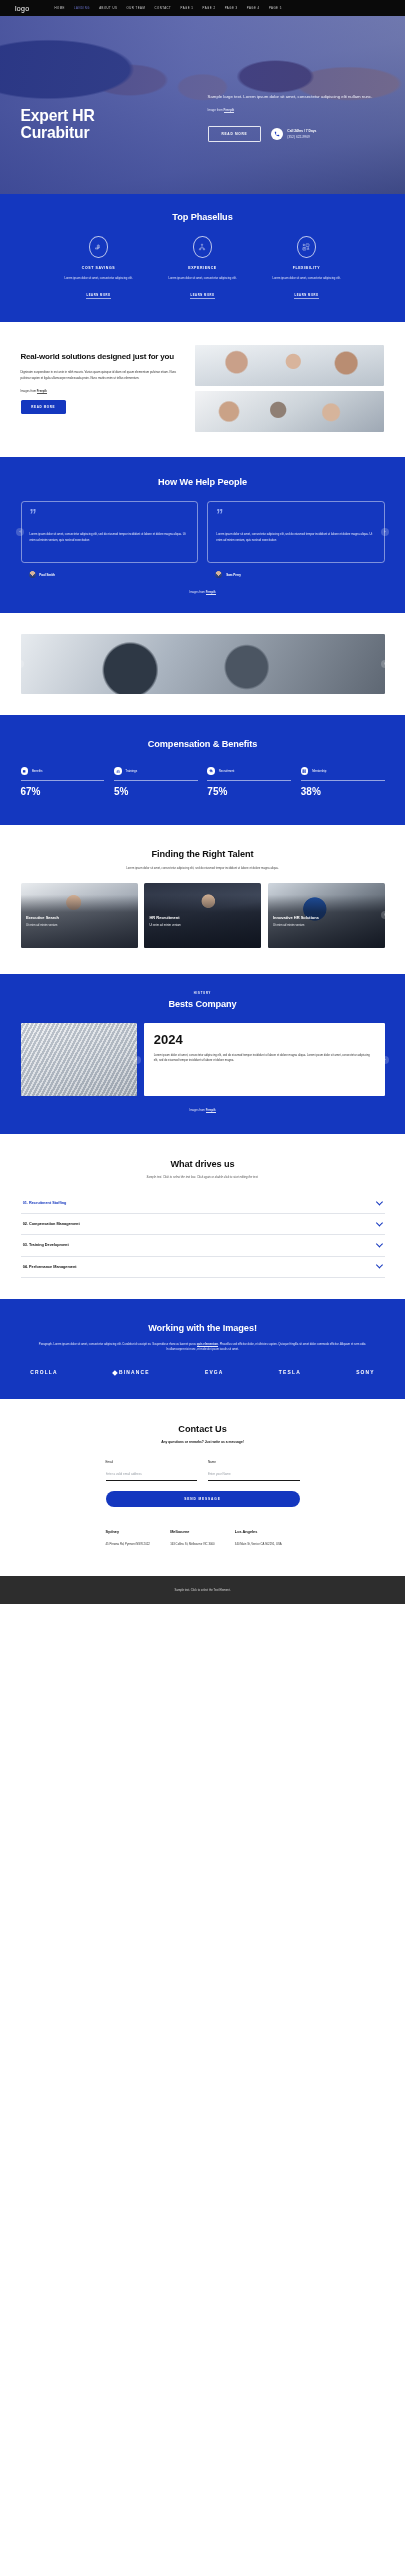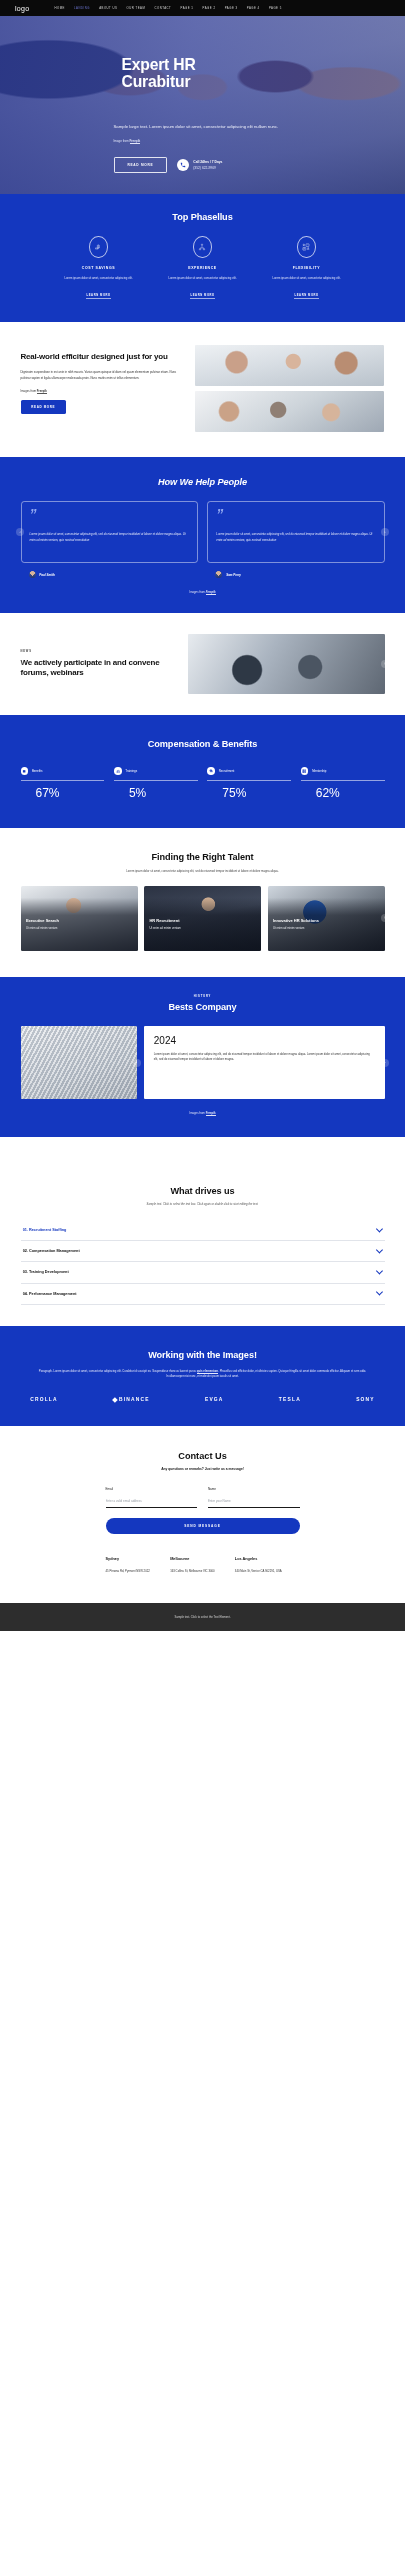--- a/index.html
+++ b/index.html
@@ -29,21 +29,21 @@
   }
   .hero-photo { position: absolute; inset: 0; }
   .hero-overlay {
     position: absolute; inset: 0;
     background: linear-gradient(100deg, rgba(40,52,140,.82) 0%, rgba(48,60,150,.72) 45%, rgba(52,62,140,.62) 100%);
   }
   .hero-inner {
     position: absolute; left: 0; right: 0; bottom: 0; top: 0;
     padding: 0 20.5px; display: flex; align-items: center;
   }
-  .hero-grid { display: flex; width: 100%; align-items: center; gap: 26px; margin-top: 18.4px; flex-direction: column; }
+  .hero-grid { display: flex; width: 100%; align-items: flex-end; gap: 26px; margin-top: 18.4px; }
   .hero-left { width: 162px; }
   .hero-title {
     color: #fff; font-size: 15.7px; line-height: 1.12; font-weight: 700;
     letter-spacing: -0.2px;
   }
   .hero-right { width: 178px; padding-top: 6.5px; }
   .hero-sub { color: #eef0fb; font-size: 4.3px; line-height: 1.95; }
   .hero-credit { color: #dfe3f7; font-size: 3px; margin-top: 7px; }
   .hero-credit b { font-weight: 700; border-bottom: 0.3px solid #dfe3f7; }
   .hero-cta { display: flex; align-items: center; gap: 9.7px; margin-top: 14px; }
@@ -155,36 +155,36 @@
   .forums-right { flex: 1; }
 
   
   .stats-row { display: flex; gap: 9.7px; margin-top: 18.4px; }
   .stat { flex: 1; }
   .stat-head { display: flex; align-items: center; gap: 3.8px; }
   .stat-icon { width: 7.6px; height: 7.6px; border-radius: 50%; background: #fff; display: flex; align-items: center; justify-content: center; }
   .stat-icon svg { width: 4.3px; height: 4.3px; fill: #1437bf; }
   .stat-label { color: #fff; font-size: 2.9px; }
   .stat-rule { height: 0.4px; background: rgba(255,255,255,.55); margin: 4.9px 0 6px; }
-  .stat-val { color: #fff; font-size: 12px; font-weight: 400; margin-left: 15px; }
+  .stat-val { color: #fff; font-size: 10px; font-weight: 700; }
 
   
   .talent-sub { text-align: center; font-size: 2.8px; color: #444; line-height: 1.95; max-width: 227px; margin: 6.5px auto 0; }
   .tal-row { display: flex; gap: 6.5px; margin-top: 12px; position: relative; }
   .tal-card { flex: 1; height: 65px; border-radius: 1.6px; position: relative; overflow: hidden; }
   .tal-shade { position: absolute; inset: 0; background: linear-gradient(180deg, rgba(10,14,24,0) 18%, rgba(10,14,24,.55) 45%, rgba(10,14,24,.72) 100%); }
   .tal-text { position: absolute; left: 5.4px; bottom: 20.5px; }
   .tal-title { color: #fff; font-size: 4px; font-weight: 700; }
   .tal-desc { color: #e4e6ea; font-size: 2.8px; margin-top: 3.2px; }
 
   
   .about-row { display: flex; gap: 7.6px; margin-top: 14px; position: relative; align-items: stretch; }
   .about-img { width: 116px; height: 73px; border-radius: 1.1px; }
   .about-card { flex: 1; background: #fff; border-radius: 1.1px; padding: 8.6px 9.7px; }
-  .year { font-size: 10px; font-weight: 400; color: #111; }
+  .year { font-size: 13px; font-weight: 700; color: #111; }
   .about-p { font-size: 2.8px; line-height: 2.0; color: #333; margin-top: 6px; }
 
   
   .acc-sub { text-align:center; font-size:2.8px; color:#555; font-style: italic; margin-top: 6.5px; }
   .acc { margin-top: 14px; }
   .acc-item { border-bottom: 0.4px solid #e1e4ea; padding: 7.6px 2.2px; display: flex; align-items: center; justify-content: space-between; cursor: pointer; }
   .acc-label { font-size: 3.8px; font-weight: 700; color: #111; }
   .acc-label.active { color: #1437bf; }
   .chev { width: 4.9px; height: 4.9px; border-right: 0.6px solid #1437bf; border-bottom: 0.6px solid #1437bf; transform: rotate(45deg) translate(-1.1px,-1.1px); }
 
@@ -323,35 +323,35 @@
         <div class="btitle">FLEXIBILITY</div>
         <div class="bdesc">Lorem ipsum dolor sit amet, consectetur adipiscing elit.</div>
         <a class="blink">LEARN MORE</a>
       </div>
     </div>
   </div>
 
   <div class="sec white" style="padding:23px 20.5px 25px;">
     <div class="split">
       <div class="split-left">
-        <div class="h2big">Real-world efficitur designed just for you</div>
+        <div class="h2big">Real-world solutions designed just for you</div>
         <div class="para">Dignissim suspendisse in est ante in nibh mauris. Varius quam quisque id diam vel quam elementum pulvinar etiam. Nunc pulvinar sapien et ligula ullamcorper malesuada proin. Nunc mattis enim ut tellus elementum.</div>
         <div class="credit">
           <span>Images from </span><b>Freepik</b>
         </div>
         <button class="btn-solid">READ MORE</button>
       </div>
       <div class="split-right">
         <div class="ph img-office1" style="height:41px;"></div>
         <div class="ph img-office2" style="height:41px;"></div>
       </div>
     </div>
   </div>
 
-  <div class="sec blue" style="padding:19.4px 20.5px 18.4px;font-style:italic;">
+  <div class="sec blue" style="padding:19.4px 20.5px 18.4px;">
     <div class="sec-title">How We Help People</div>
     <div class="tcards">
       <div class="nav-arrow arrow-l">‹</div>
       <div class="tcard">
         <span class="quote">”</span>
         <div class="tquote">Lorem ipsum dolor sit amet, consectetur adipiscing elit, sed do eiusmod tempor incididunt ut labore et dolore magna aliqua. Ut enim ad minim veniam, quis nostrud exercitation</div>
       </div>
       <div class="tcard">
         <span class="quote">”</span>
         <div class="tquote">Lorem ipsum dolor sit amet, consectetur adipiscing elit, sed do eiusmod tempor incididunt ut labore et dolore magna aliqua. Ut enim ad minim veniam, quis nostrud exercitation</div>
@@ -368,24 +368,20 @@
         <div class="pname">Sam Perry</div>
       </div>
     </div>
     <div class="credit-center">
       <span>Images from </span><b>Freepik</b>
     </div>
   </div>
 
   <div class="sec white" style="padding:21.6px 20.5px 20.5px;">
     <div class="forums">
-      <div class="forums-left">
-        <div class="tag">NEWS</div>
-        <div class="h2big">We actively participate in and convene forums, webinars</div>
-      </div>
       <div class="forums-right">
         <div class="ph img-seminar" style="height:60px;"></div>
       </div>
       <div class="nav-arrow arrow-l" style="left:-4.3px;">‹</div>
       <div class="nav-arrow arrow-r" style="right:-4.3px;">›</div>
     </div>
   </div>
 
   <div class="sec blue" style="padding:24px 20.5px 28px;">
     <div class="sec-title">Compensation &amp; Benefits</div>
@@ -435,21 +431,21 @@
               <svg viewBox="0 0 24 24">
                 <rect x="2.5" y="3" width="9" height="7" rx="1"></rect>
                 <rect x="13" y="3" width="8.5" height="7" rx="1"></rect>
                 <rect x="2.5" y="13" width="9" height="8" rx="1"></rect>
                 <rect x="13" y="13" width="8.5" height="8" rx="1"></rect>
               </svg>
             </div>
           <div class="stat-label">Mentorship</div>
         </div>
         <div class="stat-rule"></div>
-        <div class="stat-val">62%</div>
+        <div class="stat-val">38%</div>
       </div>
     </div>
   </div>
 
   <div class="sec white" style="padding:24px 20.5px 26px;">
     <div class="sec-title dark">Finding the Right Talent</div>
     <div class="talent-sub">Lorem ipsum dolor sit amet, consectetur adipiscing elit, sed do eiusmod tempor incididunt ut labore et dolore magna aliqua.</div>
     <div class="tal-row">
       <div class="nav-arrow arrow-l">‹</div>
       <div class="tal-card img-card1">
@@ -487,21 +483,21 @@
         <div class="year">2024</div>
         <div class="about-p">Lorem ipsum dolor sit amet, consectetur adipiscing elit, sed do eiusmod tempor incididunt ut labore et dolore magna aliqua. Lorem ipsum dolor sit amet, consectetur adipiscing elit, sed do eiusmod tempor incididunt ut labore et dolore magna.</div>
       </div>
       <div class="nav-arrow arrow-r">›</div>
     </div>
     <div class="credit-center">
       <span>Images from </span><b>Freepik</b>
     </div>
   </div>
 
-  <div class="sec white" style="padding:25px 20.5px 21.6px;margin-top:24px;">
+  <div class="sec white" style="padding:25px 20.5px 21.6px;">
     <div class="sec-title dark">What drives us</div>
     <div class="acc-sub">Sample text. Click to select the text box. Click again or double click to start editing the text.</div>
     <div class="acc">
       <div class="acc-item">
         <div class="acc-label active">01. Recruitment Staffing</div>
         <div class="chev"></div>
       </div>
       <div class="acc-item">
         <div class="acc-label">02. Compensation Management</div>
         <div class="chev"></div>

